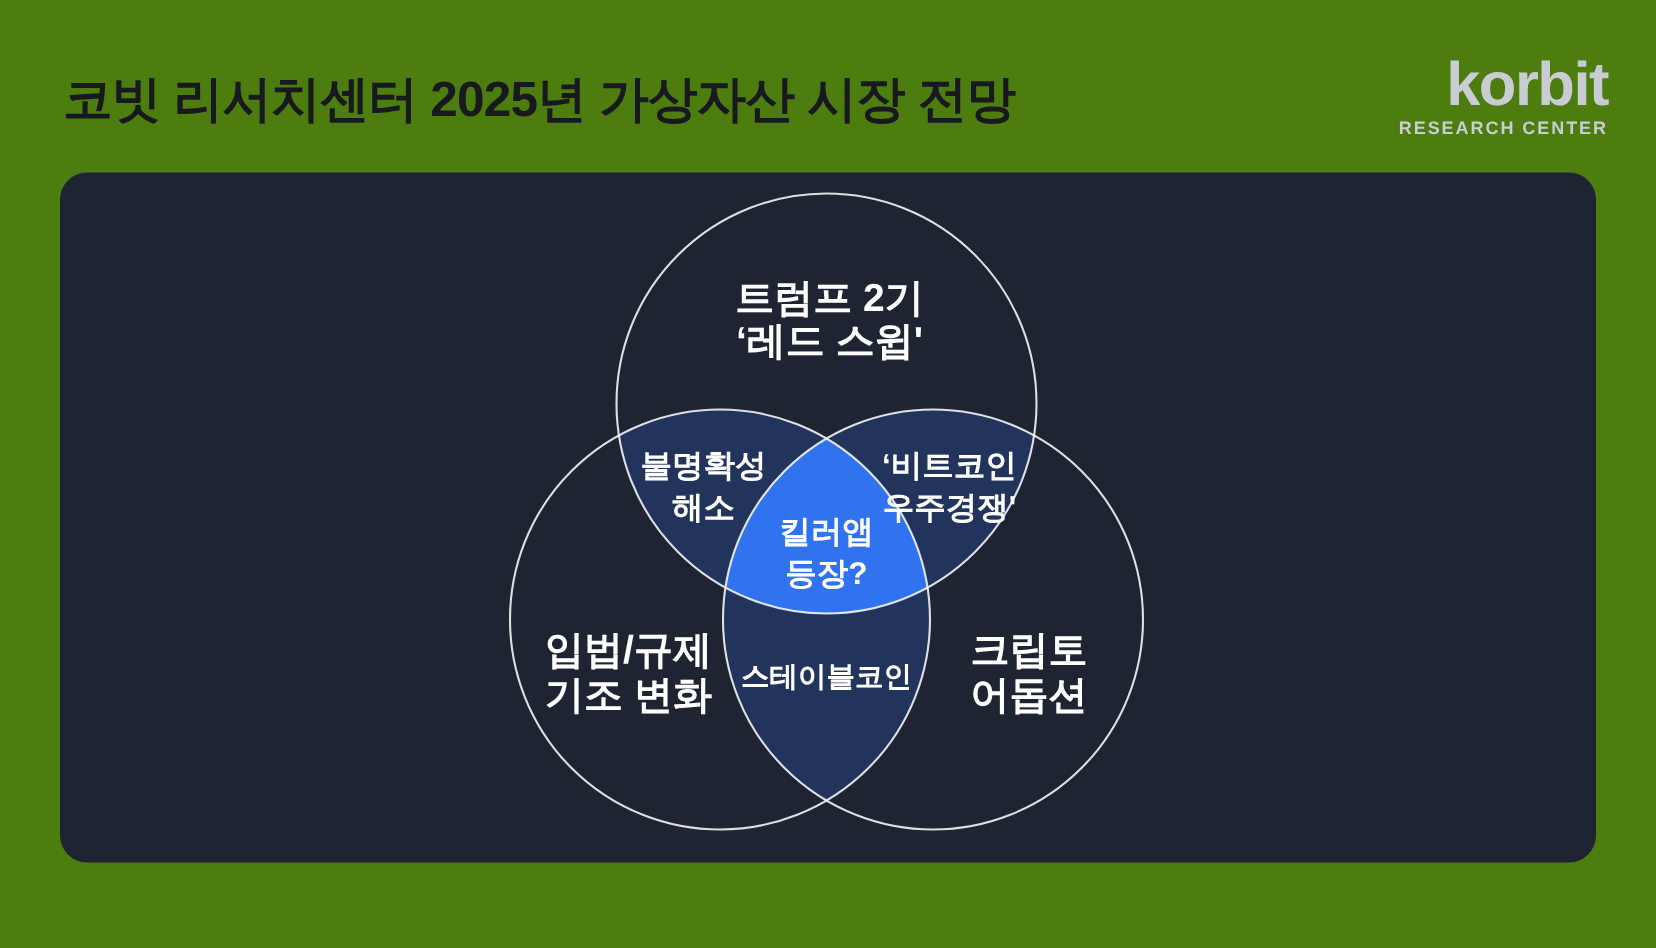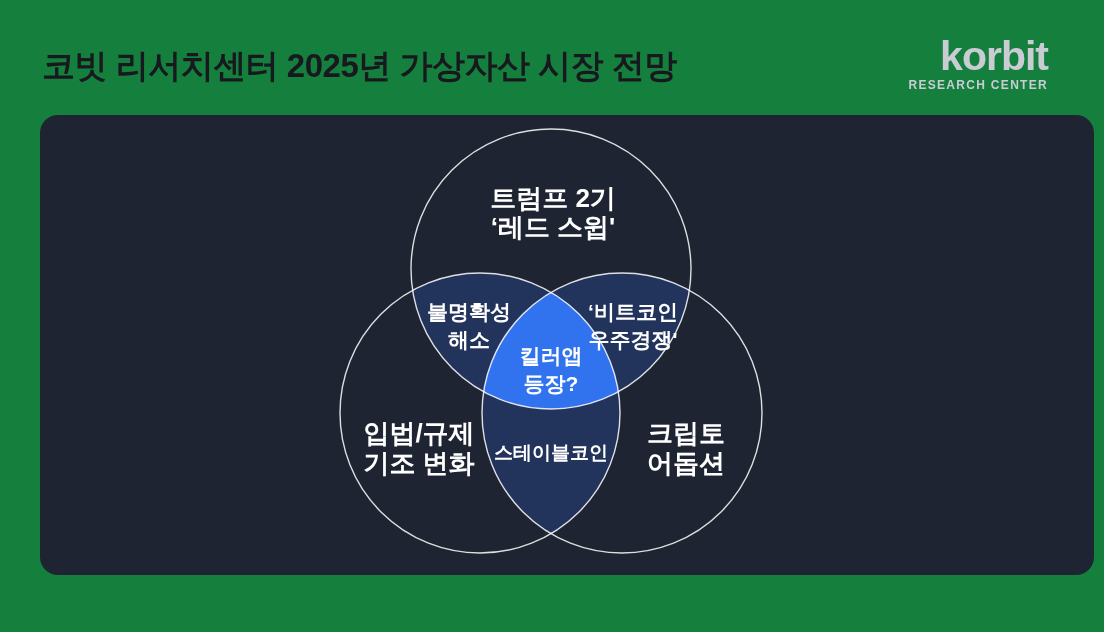--- a/index.html
+++ b/index.html
@@ -5,36 +5,36 @@
   html, body {
     margin: 0;
     padding: 0;
     background: #f2f3f8;
     font-family: "Liberation Sans", "DejaVu Sans", sans-serif;
   }
   .stage {
     position: relative;
     width: 1104px;
     height: 632px;
-    background: #15803d;
+    background: #4d7c0f;
     overflow: hidden;
   }
   .page-title {
     position: absolute;
     left: 42px;
     top: 44px;
     font-size: 33px;
     font-weight: 800;
     letter-spacing: -0.5px;
     color: #17191f;
     white-space: nowrap;
   }
   .logo {
     position: absolute;
-    right: 56px;
+    right: 32px;
     top: 36px;
     text-align: right;
     color: #c9ccd3;
     user-select: none;
   }
   .logo .brand {
     font-size: 41px;
     font-weight: 700;
     letter-spacing: -1px;
     line-height: 1.0;
@@ -49,21 +49,20 @@
     margin-left: 18px;
   }
   .panel {
     position: absolute;
     left: 40px;
     top: 115px;
     width: 1024px;
     height: 460px;
     border-radius: 18px;
     background: #1e2432;
-    padding-left: 30px;
   }
   .venn {
     position: absolute;
     inset: 0;
     width: 1024px;
     height: 460px;
     display: block;
   }
   .venn circle {
     fill: none;

